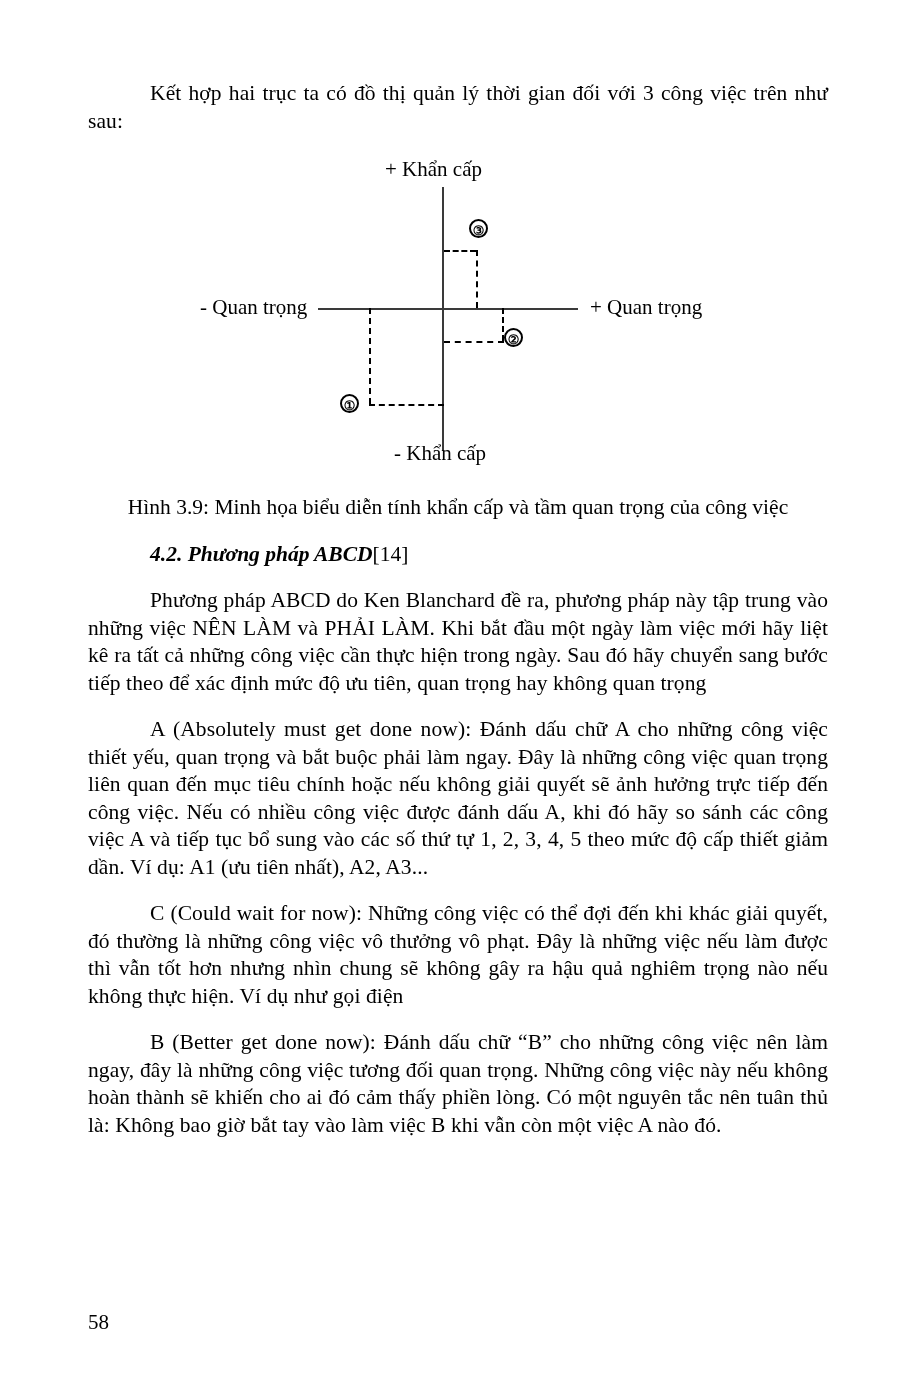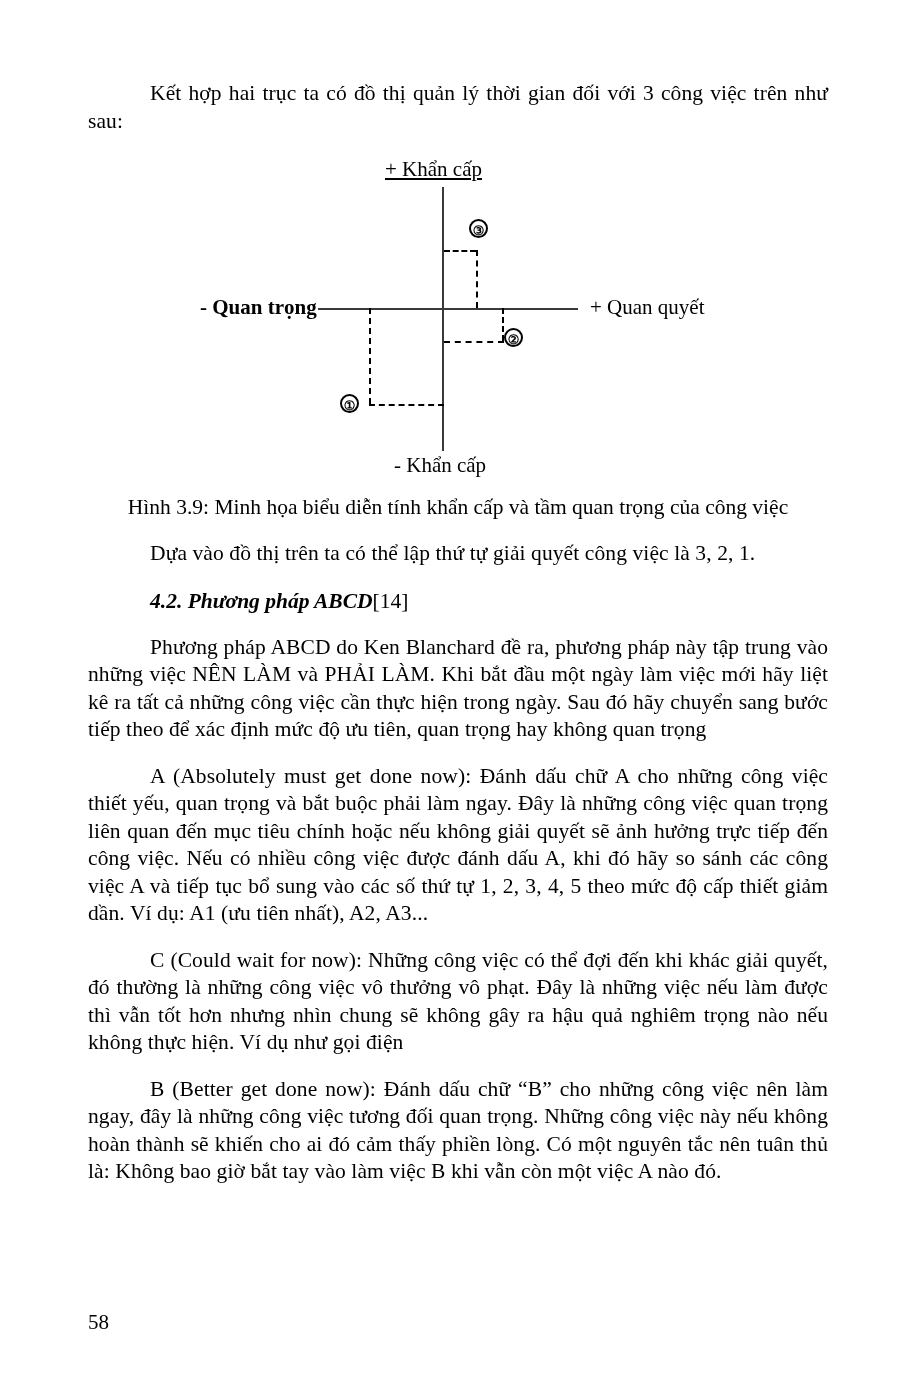--- a/index.html
+++ b/index.html
@@ -61,23 +61,23 @@
     width: 0;
     height: 264px;
     border-left: 2px solid #3a3a3a;
   }
   .axis-label {
     position: absolute;
     font-size: 21px;
     line-height: 24px;
     white-space: nowrap;
   }
-  .lbl-top    { left: 297px; top: 6px; text-decoration: underline; }
-  .lbl-bottom { left: 306px; top: 302px; }
-  .lbl-left   { left: 112px; top: 144px; font-weight: bold; }
+  .lbl-top    { left: 297px; top: 6px; }
+  .lbl-bottom { left: 306px; top: 290px; }
+  .lbl-left   { left: 112px; top: 144px; }
   .lbl-right  { left: 502px; top: 144px; }
 
   .dash-h {
     position: absolute;
     height: 0;
     border-top: 2px dashed #000000;
   }
   .dash-v {
     position: absolute;
     width: 0;
@@ -151,38 +151,37 @@
     <p class="body-text">Kết hợp hai trục ta có đồ thị quản lý thời gian đối với 3 công việc trên như sau:</p>
 
     <div class="figure">
 
       <div class="axis-h"></div>
       <div class="axis-v"></div>
 
       <div class="axis-label lbl-top">+ Khẩn cấp</div>
       <div class="axis-label lbl-bottom">- Khẩn cấp</div>
       <div class="axis-label lbl-left">- Quan trọng</div>
-      <div class="axis-label lbl-right">+ Quan quyết</div>
+      <div class="axis-label lbl-right">+ Quan trọng</div>
 
       <div class="dash-h d3h"></div>
       <div class="dash-v d3v"></div>
       <div class="circ-num m3">③</div>
 
       <div class="dash-v d2v"></div>
       <div class="dash-h d2h"></div>
       <div class="circ-num m2">②</div>
 
       <div class="dash-v d1v"></div>
       <div class="dash-h d1h"></div>
       <div class="circ-num m1">①</div>
     </div>
 
     <p class="figure-caption">Hình 3.9: Minh họa biểu diễn tính khẩn cấp và tầm quan trọng của công việc</p>
 
-    <p class="body-text spaced">Dựa vào đồ thị trên ta có thể lập thứ tự giải quyết công việc là 3, 2, 1.</p>
 
     <h2 class="section-heading">
       <span>4.2. Phương pháp ABCD</span><span class="ref">[14]</span>
     </h2>
 
     <p class="body-text spaced">Phương pháp ABCD do Ken Blanchard đề ra, phương pháp này tập trung vào những việc NÊN LÀM và PHẢI LÀM. Khi bắt đầu một ngày làm việc mới hãy liệt kê ra tất cả những công việc cần thực hiện trong ngày. Sau đó hãy chuyển sang bước tiếp theo để xác định mức độ ưu tiên, quan trọng hay không quan trọng</p>
 
     <p class="body-text spaced">A (Absolutely must get done now): Đánh dấu chữ A cho những công việc thiết yếu, quan trọng và bắt buộc phải làm ngay. Đây là những công việc quan trọng liên quan đến mục tiêu chính hoặc nếu không giải quyết sẽ ảnh hưởng trực tiếp đến công việc. Nếu có nhiều công việc được đánh dấu A, khi đó hãy so sánh các công việc A và tiếp tục bổ sung vào các số thứ tự 1, 2, 3, 4, 5 theo mức độ cấp thiết giảm dần. Ví dụ: A1 (ưu tiên nhất), A2, A3...</p>
 
     <p class="body-text spaced">C (Could wait for now): Những công việc có thể đợi đến khi khác giải quyết, đó thường là những công việc vô thưởng vô phạt. Đây là những việc nếu làm được thì vẫn tốt hơn nhưng nhìn chung sẽ không gây ra hậu quả nghiêm trọng nào nếu không thực hiện. Ví dụ như gọi điện</p>

